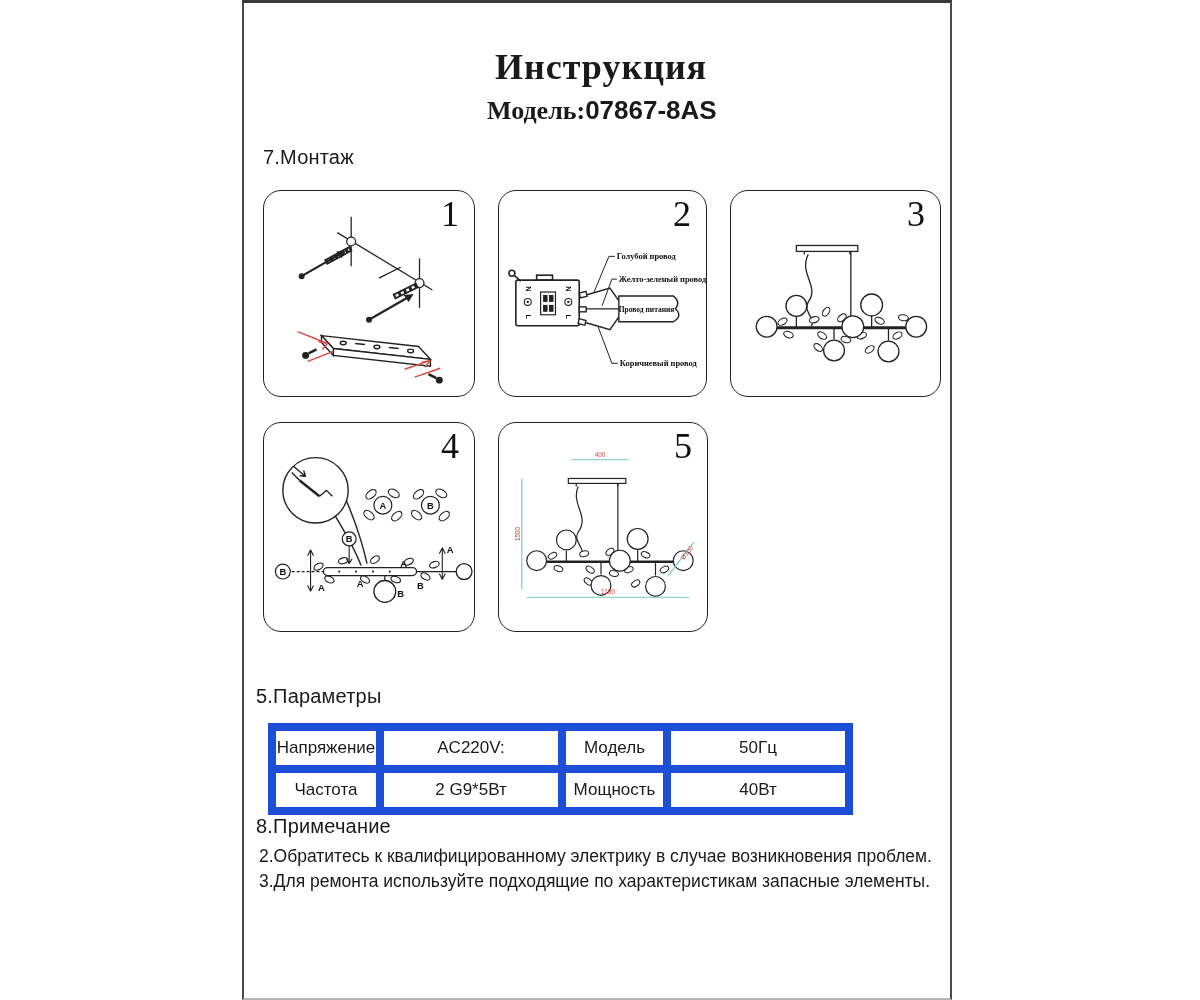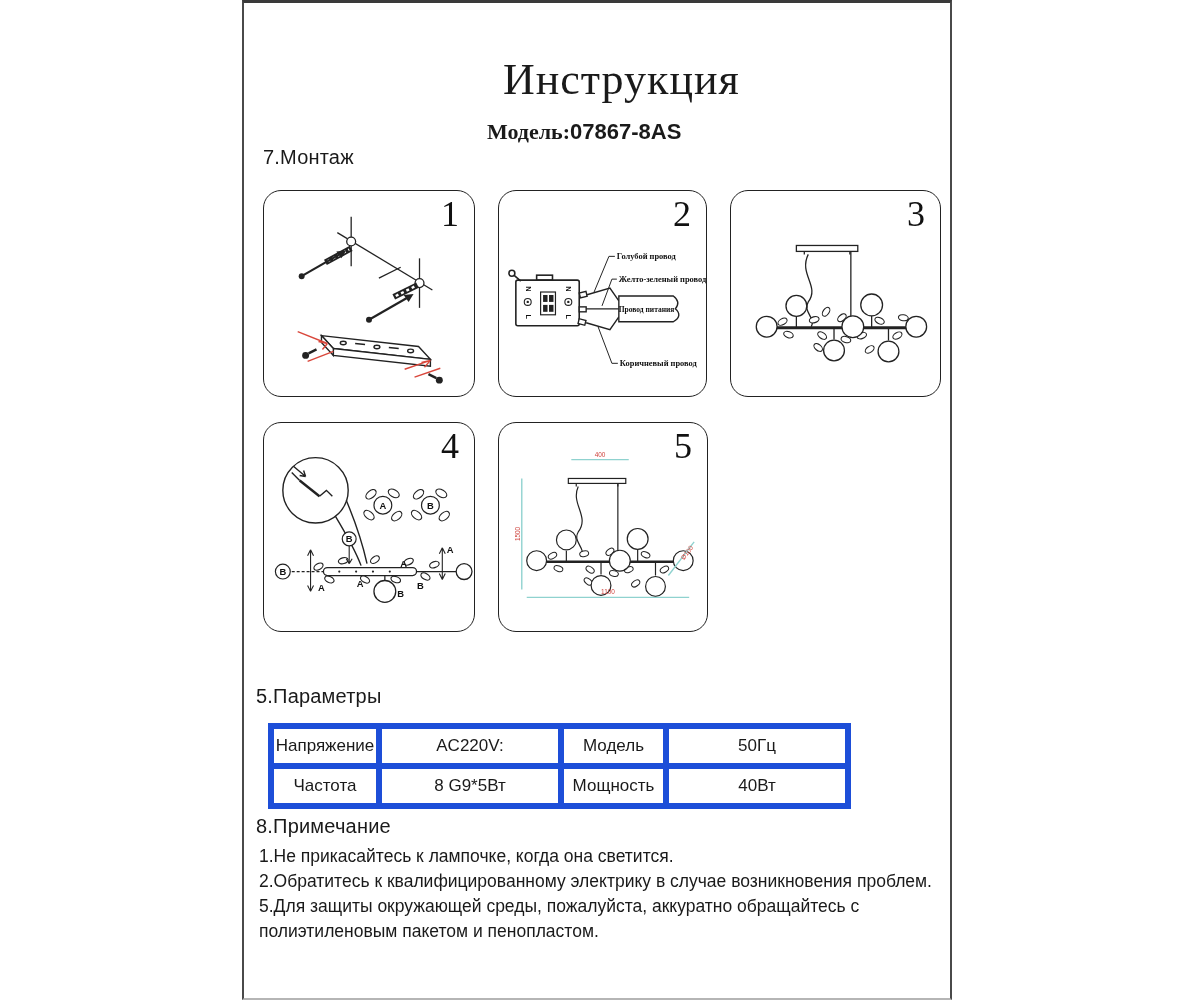--- a/index.html
+++ b/index.html
@@ -2,34 +2,34 @@
 <html><head>
 <meta charset="utf-8">
 <style>
   html,body{margin:0;padding:0}
   body{width:1200px;height:1000px;background:#ffffff;position:relative;
        font-family:"Liberation Sans",sans-serif;color:#1a1a1a;overflow:hidden}
   .sheet{position:absolute;left:242px;top:0;width:710px;height:1000px;background:#fff;
          border-left:2px solid #4a4a4a;border-right:2px solid #4a4a4a;
          border-top:3px solid #3a3a3a;border-bottom:2px solid #b5b5b5;box-sizing:border-box}
   .title-block{position:absolute;left:243px;top:38px}
-  .doc-title{margin:16px;font-family:"Liberation Serif",serif;font-weight:normal;font-size:44px;
+  .doc-title{margin:8px;font-family:"Liberation Serif",serif;font-weight:bold;font-size:36px;
              line-height:1.05;letter-spacing:1px}
-  .model-line{font-size:22px;font-weight:bold;margin-top:2px}
+  .model-line{font-size:26px;font-weight:bold;margin-top:2px}
   .model-label{font-family:"Liberation Serif",serif}
   .model-value{font-family:"Liberation Sans",sans-serif}
   .sec-h{position:absolute;font-size:20px;letter-spacing:.2px}
   #h-montage{left:19px;top:143px}
   #h-params{left:12px;top:682px}
   #h-notes{left:12px;top:812px}
   .panel{position:absolute;border:1.6px solid #222;border-radius:18px;background:#fff;box-sizing:border-box}
   .panel svg{position:absolute;left:0;top:0;width:100%;height:100%}
   .panel-num{position:absolute;top:2px;right:15px;font-family:"Liberation Serif",serif;font-size:36px;color:#111}
   #params-table{position:absolute;left:24px;top:720px;border-collapse:collapse;table-layout:fixed}
-  #params-table td{border:6px solid #1d4ed8;height:34px;text-align:center;vertical-align:middle;
+  #params-table td{border:8px solid #1d4ed8;height:34px;text-align:center;vertical-align:middle;
                    font-size:17px;padding:0;overflow:hidden;white-space:nowrap}
   .notes-list{position:absolute;left:15px;top:841px;width:690px;font-size:17.5px;line-height:25px}
   .note-item{margin:0}
   
   svg text{fill:#111}
   svg .lbl{font:bold 8.5px "Liberation Serif",serif}
   svg .boxlbl{font:bold 7.6px "Liberation Serif",serif;text-anchor:middle}
   svg .ab{font:bold 9.5px "Liberation Sans",sans-serif;text-anchor:middle}
   svg .nl{font:bold 7.5px "Liberation Sans",sans-serif;text-anchor:middle}
   svg .dim{font:6.5px "Liberation Sans",sans-serif;fill:#cf4640;text-anchor:middle}
@@ -313,28 +313,27 @@
       </colgroup>
     <tbody>
         <tr>
       <td>Напряжение</td>
       <td>AC220V:</td>
       <td>Модель</td>
       <td>50Гц</td>
     </tr>
     <tr>
       <td>Частота</td>
-      <td>8 G9*5Вт</td>
+      <td>2 G9*5Вт</td>
       <td>Мощность</td>
       <td>40Вт</td>
     </tr>
   </tbody>
     </table>
 
   <div class="sec-h" id="h-notes">8.Примечание</div>
 
   <div class="notes-list">
-    <div class="note-item">1.Не прикасайтесь к лампочке, когда она светится.</div>
     <div class="note-item">2.Обратитесь к квалифицированному электрику в случае возникновения проблем.</div>
-    <div class="note-item">5.Для защиты окружающей среды, пожалуйста, аккуратно обращайтесь с полиэтиленовым пакетом и пенопластом.</div>
+    <div class="note-item">3.Для ремонта используйте подходящие по характеристикам запасные элементы.</div>
   </div>
 
 </div>
 
 </body></html>

